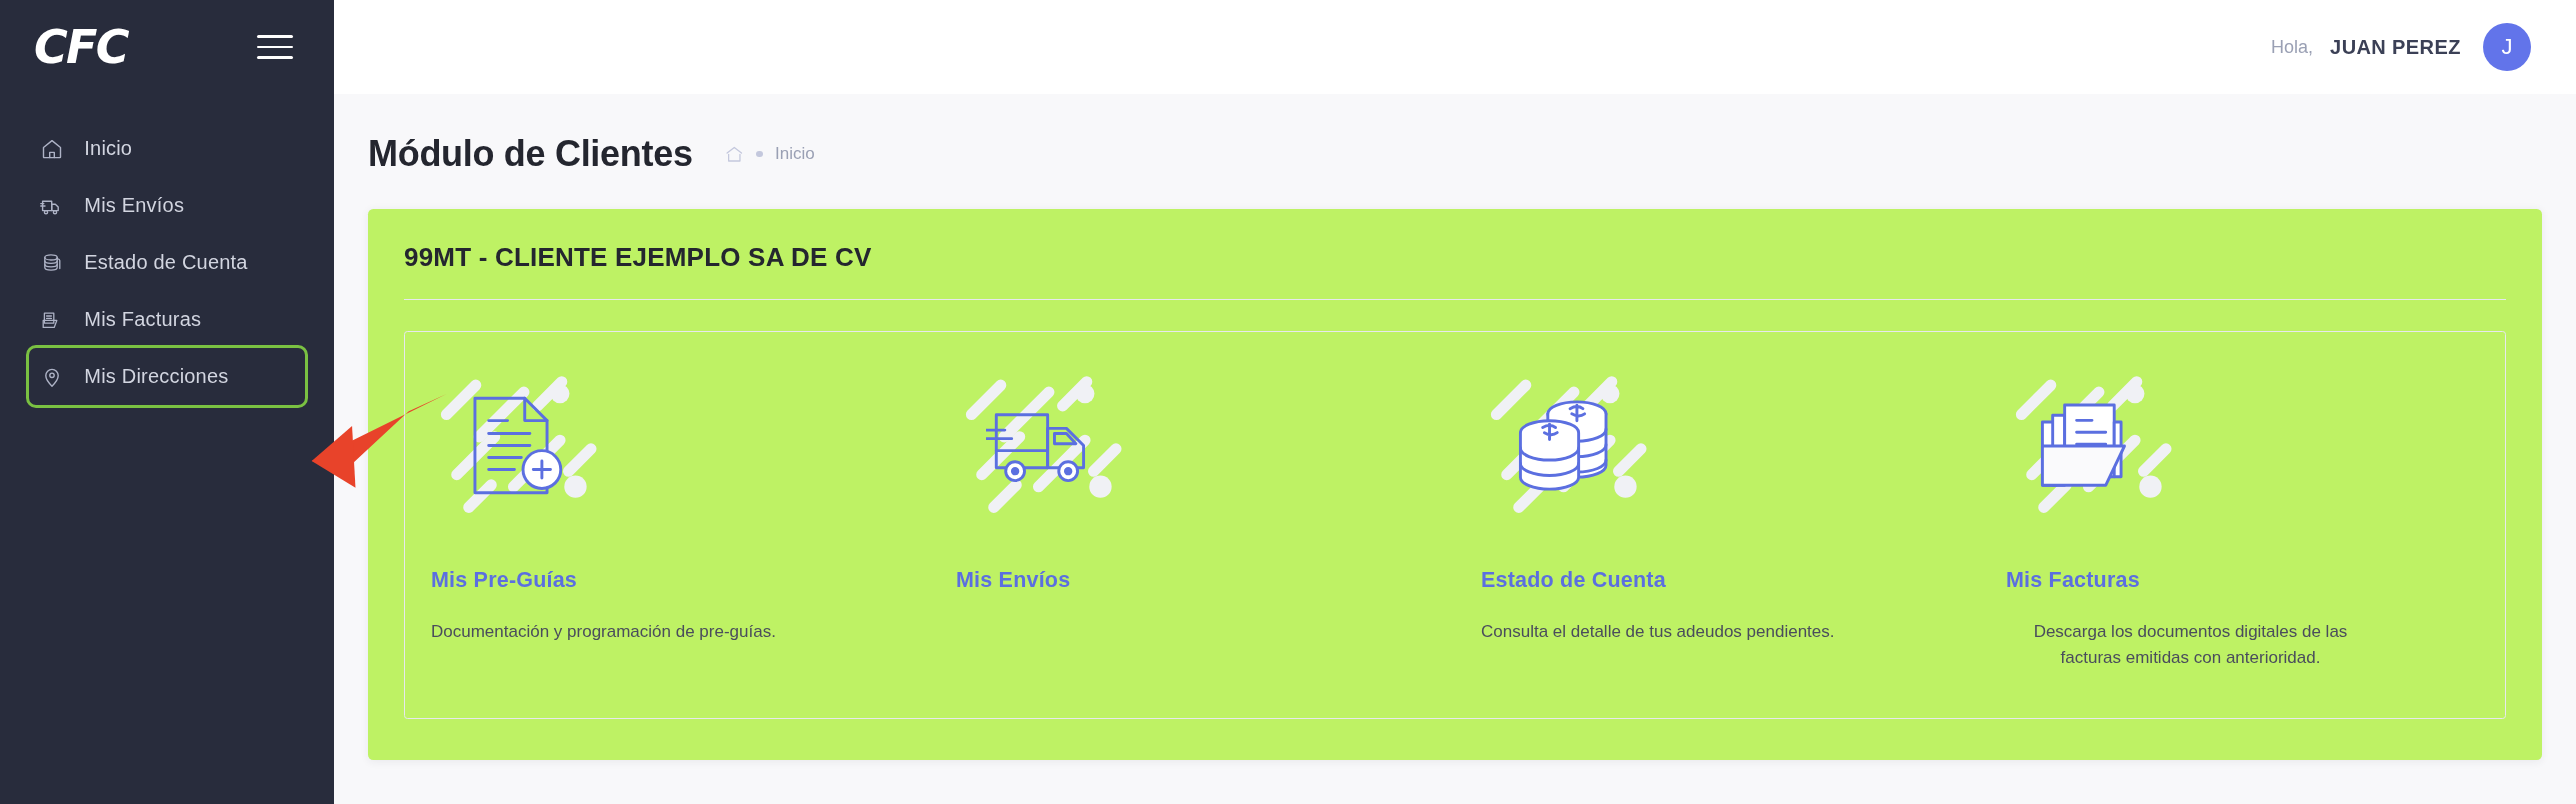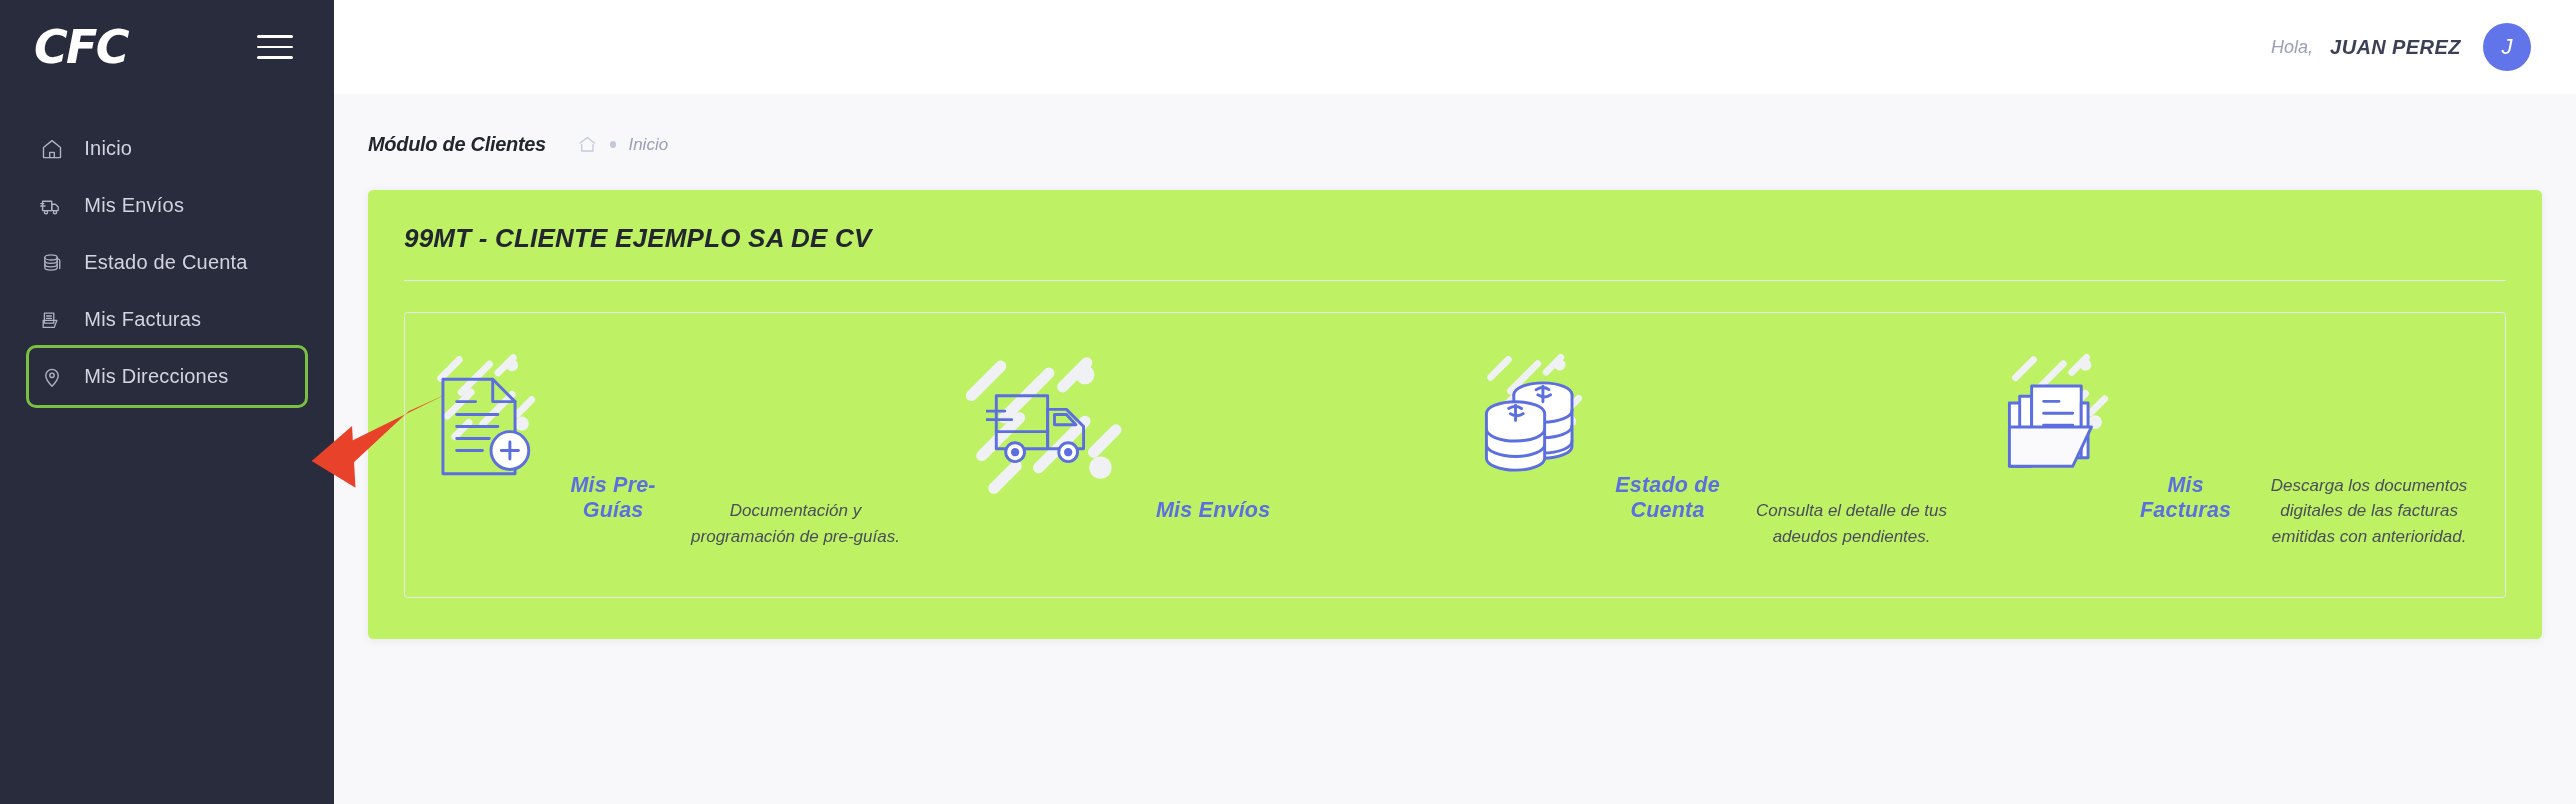--- a/index.html
+++ b/index.html
@@ -75,21 +75,21 @@
     outline-offset: 0;
     border-radius: 7px;
   }
 
   
   .main {
     flex: 1 1 auto;
     height: 805px;
     background: #f8f8fa;
     position: relative;
-    display: flex; flex-direction: column; font-style: italic;
+    display: flex; flex-direction: column;
   }
   .topbar {
     height: 94px;
     background: #ffffff;
     display: flex; align-items: center; justify-content: flex-end;
     padding-right: 45px;
     flex: 0 0 94px;
   }
   .greet-wrap { display: flex; align-items: center; gap: 17px; }
   .greet-hola { color: #9aa0b4; font-size: 18px; }
@@ -101,21 +101,21 @@
     display: flex; align-items: center; justify-content: center;
     font-size: 22px;
     margin-left: 5.2px;
   }
 
   .page-head {
     display: flex; align-items: center; gap: 31px;
     padding: 39px 0 0 34px;
     flex: 0 0 auto;
   }
-  .page-title { font-size: 20px; color: #24262f; font-weight: 700; letter-spacing: -0.3px; }
+  .page-title { font-size: 36px; color: #24262f; font-weight: 700; letter-spacing: -0.3px; }
   .crumbs { display: flex; align-items: center; gap: 12px; }
   .crumbs .home-ico svg { width: 20.6px; height: 20.6px; display: block; }
   .crumb-dot { width: 6.9px; height: 6.9px; border-radius: 50%; background: #c4c8dd; }
   .crumb-link { color: #9aa0b4; font-size: 17px; }
 
   .content { padding: 34px 34px 0 34px; flex: 1 1 auto; }
   .panel {
     background: #bef264;
     border-radius: 5.2px;
     box-shadow: 0 1.7px 8.6px rgba(40,44,60,.07);
@@ -128,24 +128,23 @@
   }
   .tiles-box {
     margin-top: 31px;
     border: 0.9px solid #e7e8ee;
     border-radius: 3.4px;
     display: flex;
     padding: 36px 0 48px 0;
   }
   .tile {
     flex: 1 1 25%;
-    display: flex; align-items: flex-end;
+    display: flex; flex-direction: column; align-items: flex-start;
     cursor: pointer;
     padding: 0 26px;
-    gap: 28px;
   }
   .tile-art {
     position: relative;
     width: 172px; height: 155px;
     display: flex; align-items: center; justify-content: center;
     margin-bottom: 45px;
   }
   .tile-art .stripes { position: absolute; inset: 0; }
   .tile-art .glyph { position: relative; z-index: 2; }
   .tile-art .glyph svg { display: block; }

